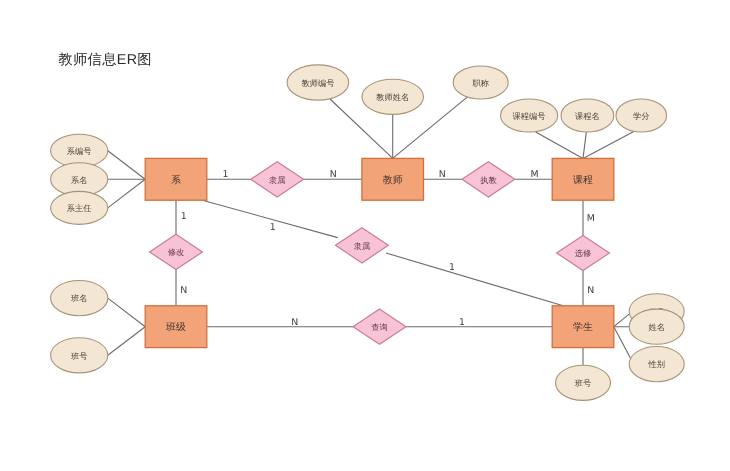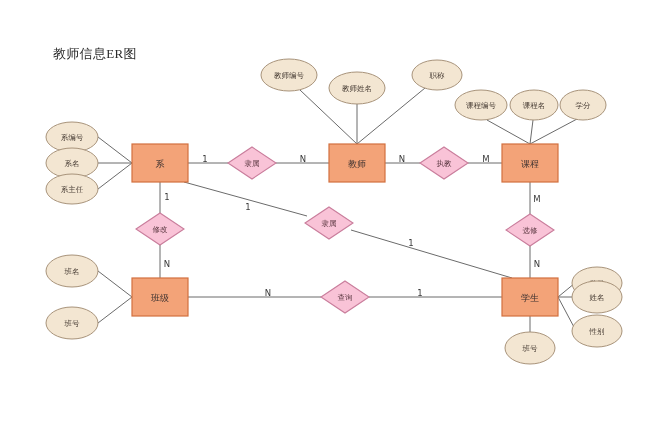--- a/index.html
+++ b/index.html
@@ -26,21 +26,21 @@
     position: absolute;
     left: 0;
     top: 0;
   }
   .title {
     position: absolute;
     left: 53px;
     top: 45px;
     font-size: 13px;
     color: #2b2b2b;
-    font-family: Liberation Serif, serif;
+    font-family: Liberation Sans, sans-serif;
     letter-spacing: 0.3px;
     white-space: nowrap;
   }
   text {
     font-family: "DejaVu Sans", "Liberation Sans", sans-serif;
     fill: #3a3a3a;
   }
   .ent-label { font-size: 9px; text-anchor: middle; dominant-baseline: middle; fill: #3d3230; }
   .attr-label { font-size: 7.5px; text-anchor: middle; dominant-baseline: middle; fill: #4a3f37; }
   .rel-label { font-size: 7.5px; text-anchor: middle; dominant-baseline: middle; fill: #5a3740; }

